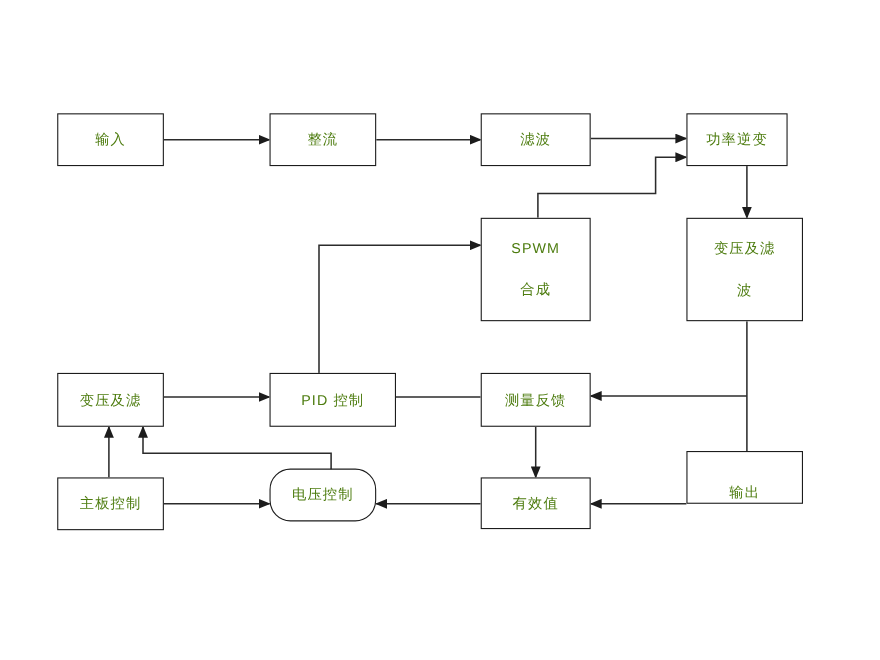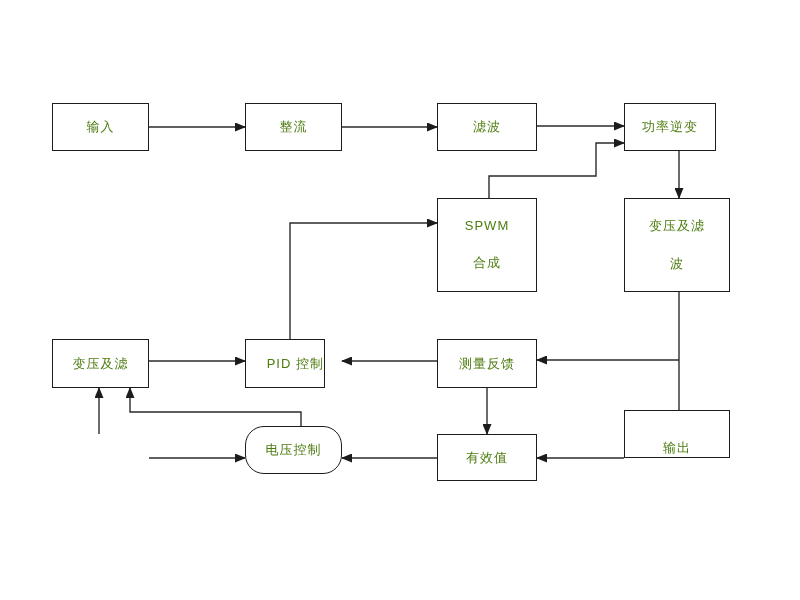--- a/index.html
+++ b/index.html
@@ -36,21 +36,21 @@
     padding:8px 0;
   }
   
   #node-input       {left:52px;  top:103px; width:97px;  height:48px;}
   #node-rectify     {left:245px; top:103px; width:97px;  height:48px;justify-content:center;}
   #node-filter      {left:437px; top:103px; width:100px; height:48px;}
   #node-inverter    {left:624px; top:103px; width:92px; height:48px;}
   #node-spwm        {left:437px; top:198px; width:100px; height:94px;}
   #node-transformer {left:624px; top:198px; width:106px; height:94px;font-family:Liberation Mono, monospace;}
   #node-waveform    {left:52px;  top:339px; width:97px;  height:49px;}
-  #node-pid         {left:245px; top:339px; width:80px;  height:49px;justify-content:flex-end;}
+  #node-pid         {left:245px; top:339px; width:115px;  height:49px;}
   #node-feedback    {left:437px; top:339px; width:100px; height:49px;}
   #node-mainboard   {left:52px;  top:434px; width:97px;  height:48px;}
   #node-voltage     {left:245px; top:426px; width:97px;  height:48px;border-radius:19px;}
   #node-rms         {left:437px; top:434px; width:100px; height:47px;}
   #node-output      {left:624px; top:410px; width:106px; height:48px;align-items:flex-end;}
 </style>
 </head>
 <body>
 
 <div id="canvas">
@@ -110,20 +110,23 @@
   </div>
 
   <div class="node" id="node-pid">
     <span>PID 控制</span>
   </div>
 
   <div class="node" id="node-feedback">
     <span>测量反馈</span>
   </div>
 
+  <div class="node" id="node-mainboard">
+    <span>主板控制</span>
+  </div>
 
   <div class="node" id="node-voltage">
     <span>电压控制</span>
   </div>
 
   <div class="node" id="node-rms">
     <span>有效值</span>
   </div>
 
   <div class="node" id="node-output">

